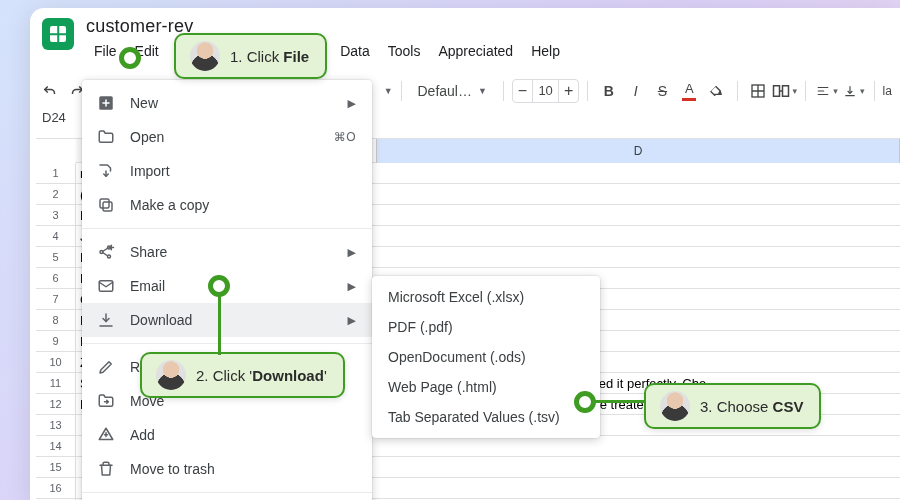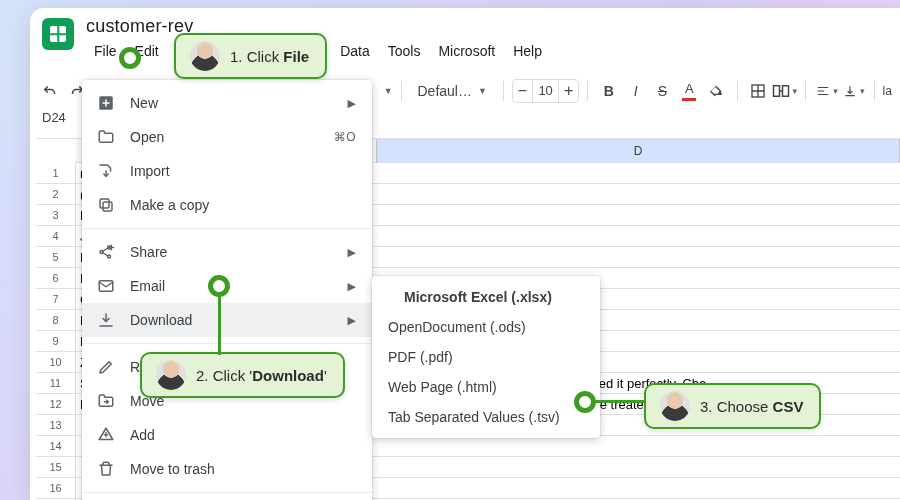--- a/index.html
+++ b/index.html
@@ -79,21 +79,21 @@
     <div class="title-area">
       <div class="doc-title">customer-rev</div>
       <div class="menubar">
         <span>File</span>
         <span>Edit</span>
         <span>View</span>
         <span>Insert</span>
         <span>Format</span>
         <span>Data</span>
         <span>Tools</span>
-        <span>Microsoft</span>
+        <span>Appreciated</span>
         <span>Help</span>
       </div>
     </div>
   </div>
 
   <div class="toolbar">
     <div class="tbtn">
         <svg viewBox="0 0 24 24" width="18" height="18" fill="none" stroke="#444746" stroke-width="2">
           <path d="M9 14l-4-4 4-4"></path>
           <path d="M5 10h8a5 5 0 015 5v1"></path>
@@ -371,28 +371,28 @@
             <path d="M6 7l1 13h10l1-13"></path>
           </svg>
         </span>
         <span>Move to trash</span>
       </div>
       <div class="sep"></div>
       <div class="mi"></div>
     </div>
 
   <div class="menu menu2" id="menu2">
-      <div class="mi" style="padding-left: 32px; font-weight: bold;">
+      <div class="mi" style="padding-left: 16px;">
         <span>Microsoft Excel (.xlsx)</span>
+      </div>
+      <div class="mi" style="padding-left: 16px;">
+        <span>PDF (.pdf)</span>
       </div>
       <div class="mi" style="padding-left: 16px;">
         <span>OpenDocument (.ods)</span>
-      </div>
-      <div class="mi" style="padding-left: 16px;">
-        <span>PDF (.pdf)</span>
       </div>
       <div class="mi" style="padding-left: 16px;">
         <span>Web Page (.html)</span>
       </div>
       <div class="mi" style="padding-left: 16px;">
         <span>Tab Separated Values (.tsv)</span>
       </div>
     </div>
 </div>
 

